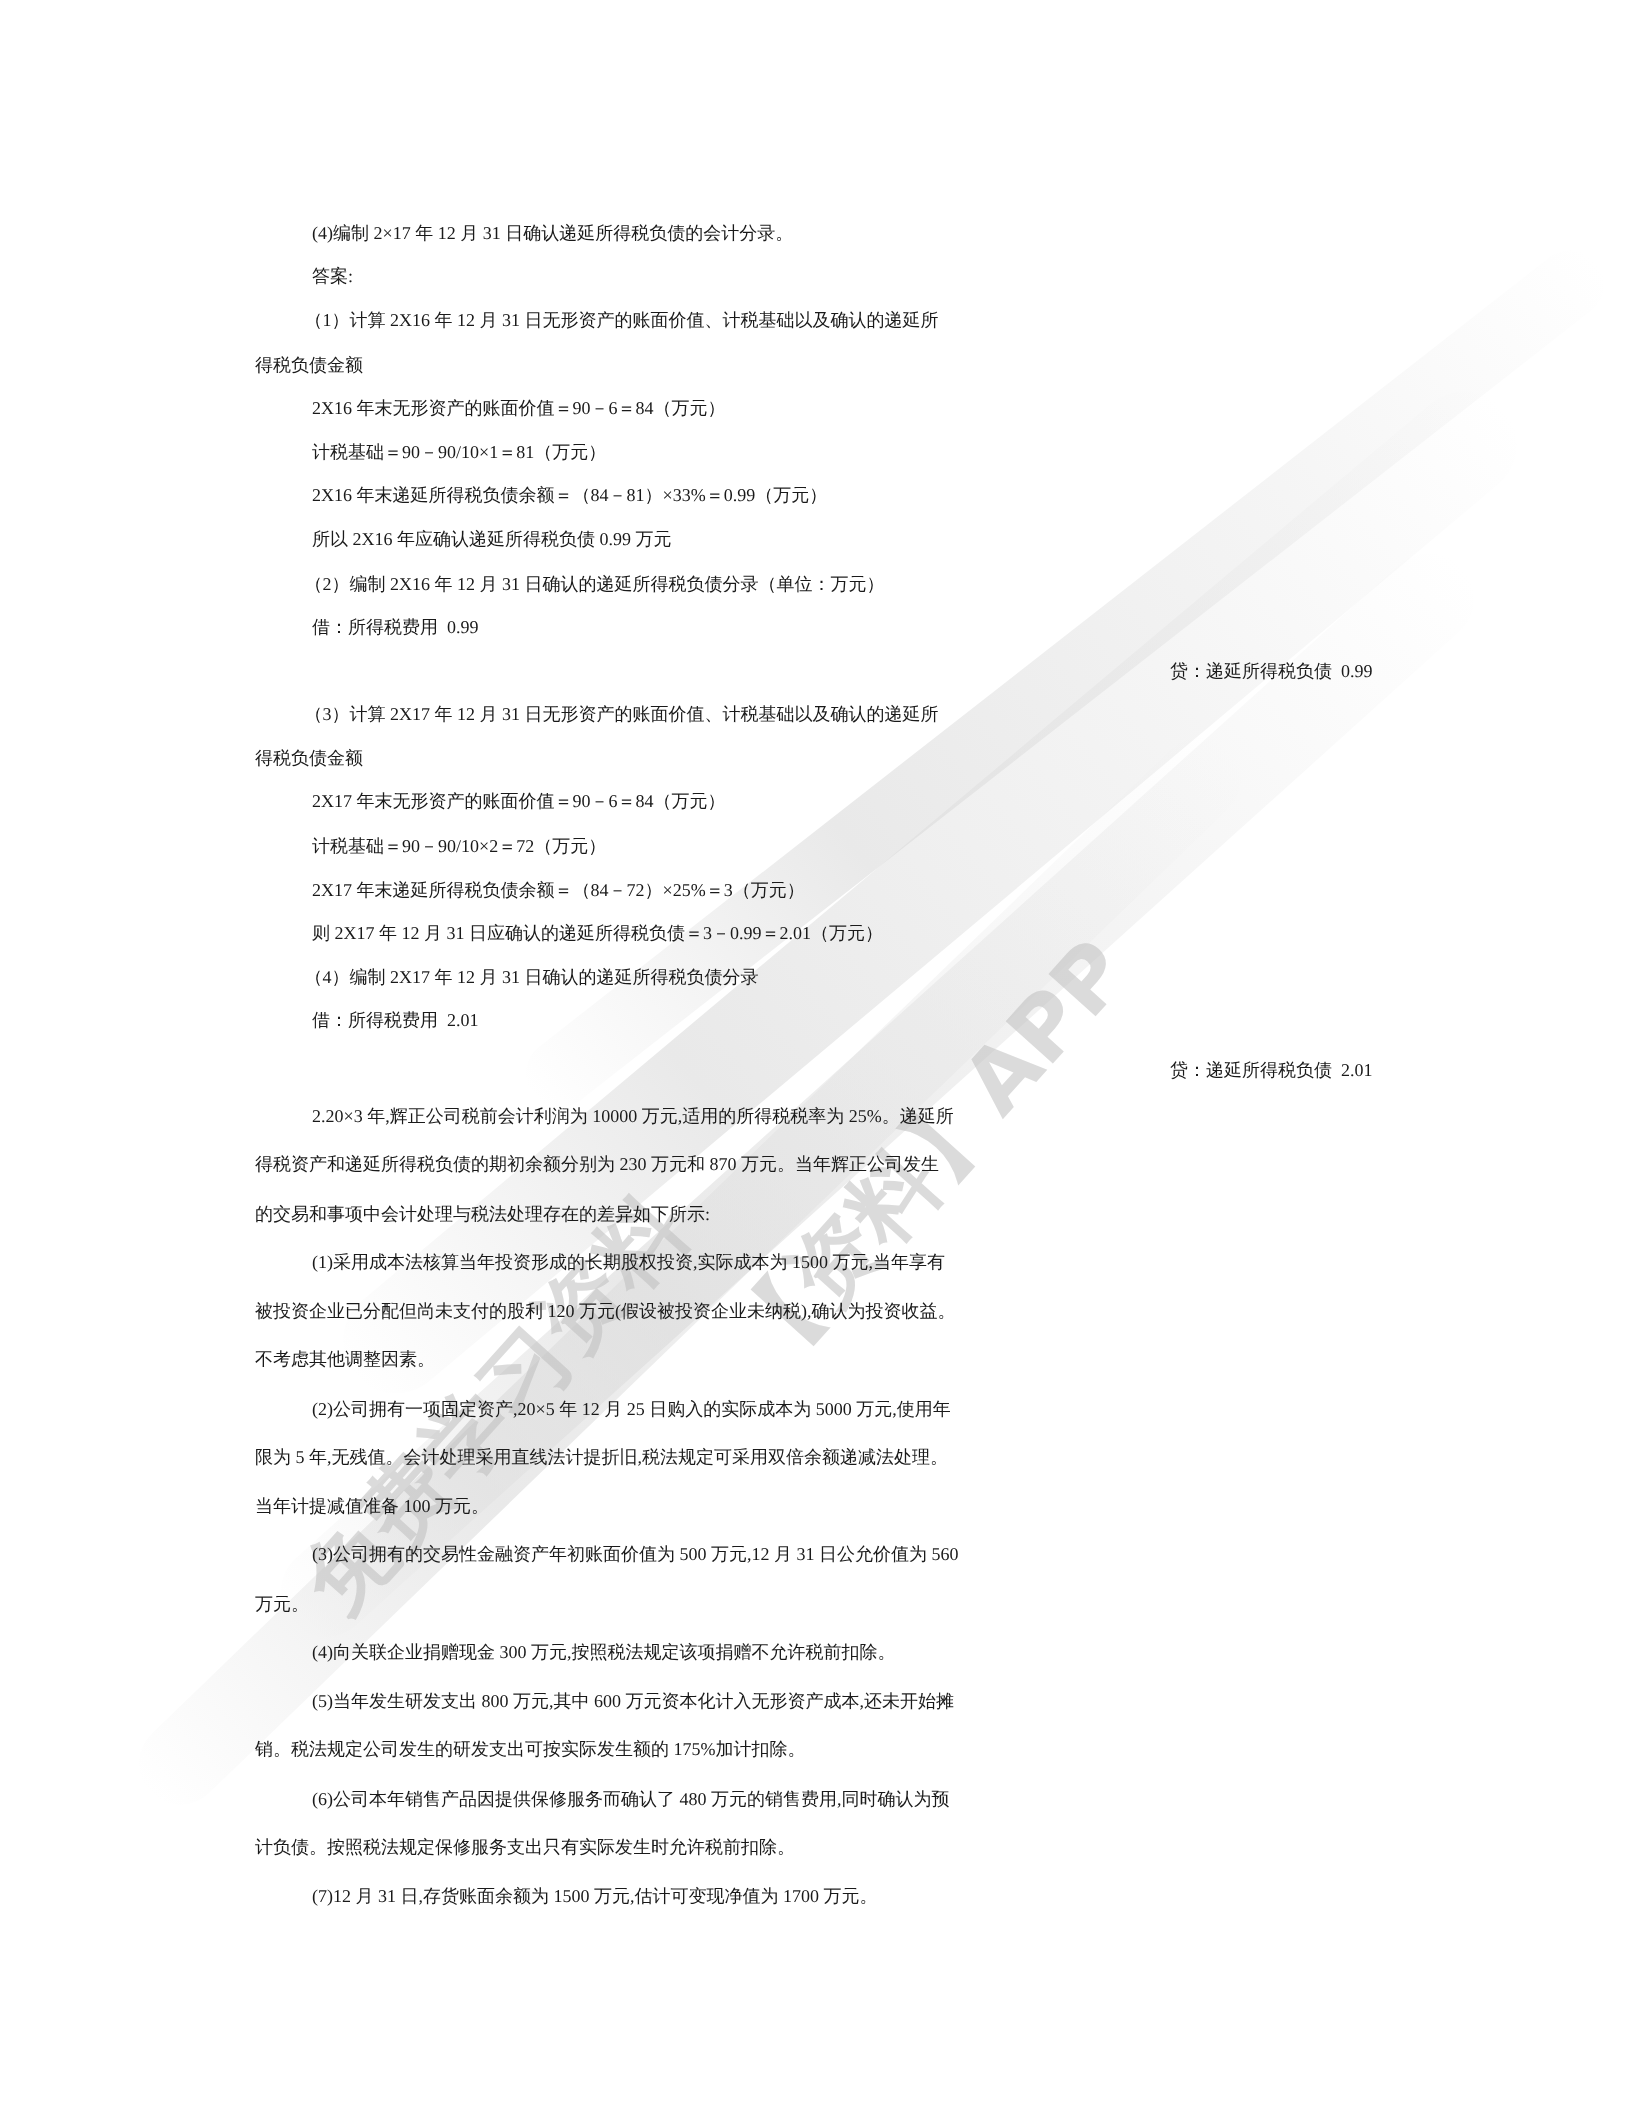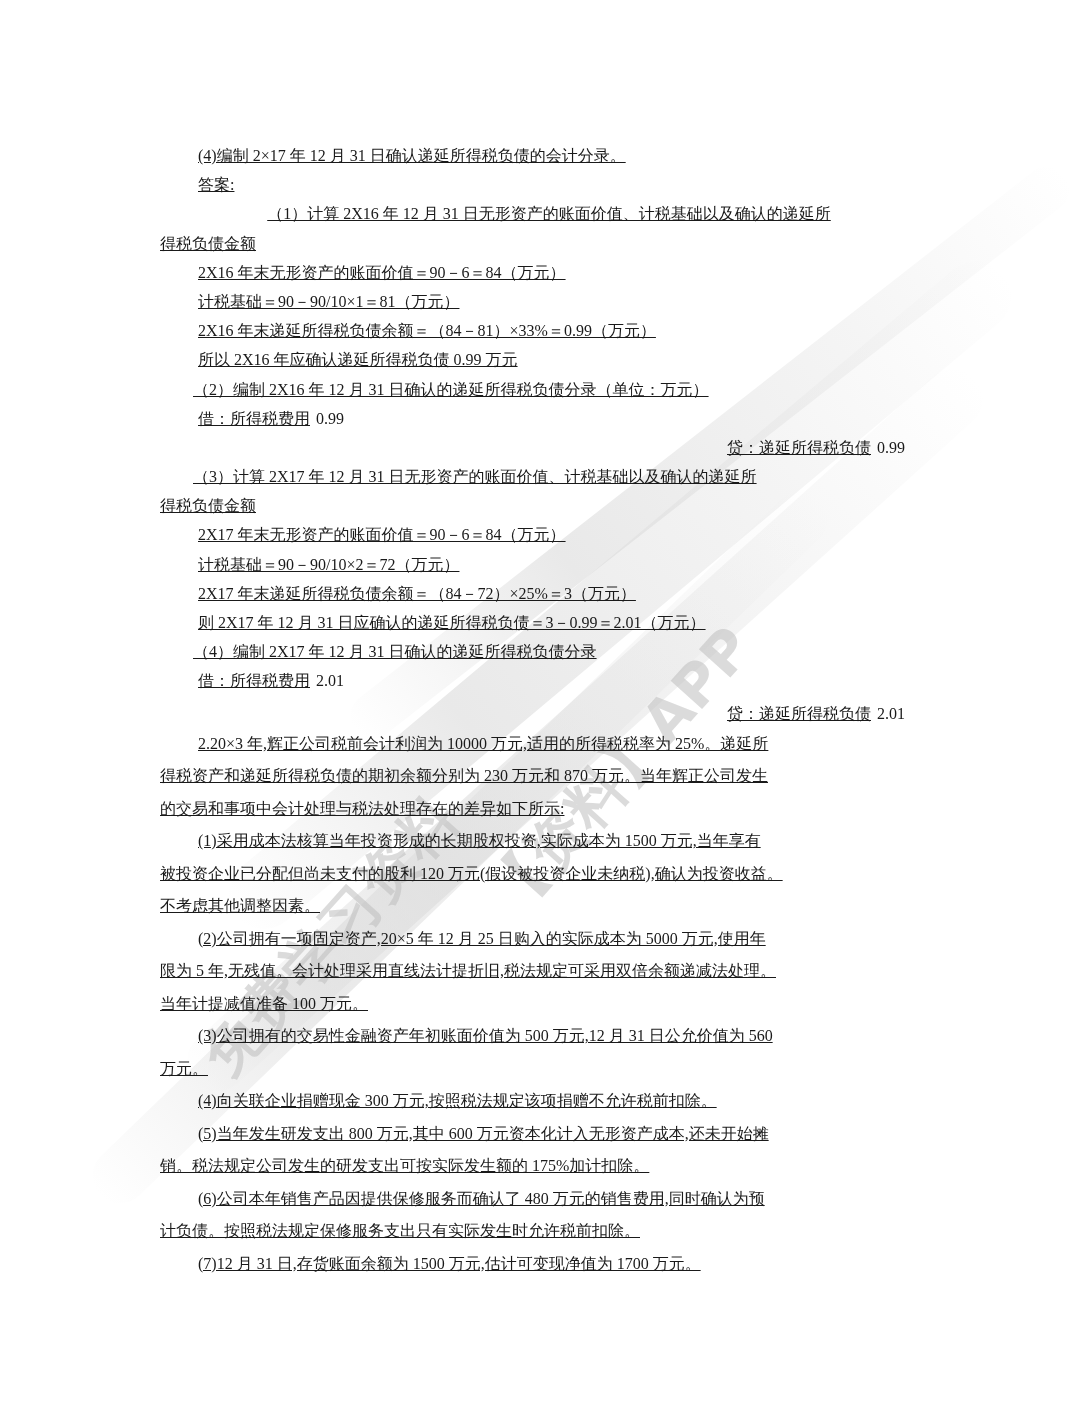--- a/index.html
+++ b/index.html
@@ -3,21 +3,21 @@
 <meta charset="utf-8">
 <style>
   html, body { margin: 0; padding: 0; background: #ffffff; }
   body { width: 1087px; height: 1413px; position: relative; overflow: hidden;
          font-family: "Liberation Serif", "DejaVu Serif", serif; color: #1a1a1a; }
   .watermark { position: absolute; left: 0; top: 0; width: 1087px; height: 1413px; pointer-events: none; z-index: 0; }
   .wm-stroke { position: absolute; background: linear-gradient(90deg, rgba(220,220,220,0) 0%, rgba(215,215,215,0.55) 30%, rgba(225,225,225,0.35) 70%, rgba(230,230,230,0) 100%);
                transform-origin: center; border-radius: 40px; }
   .wm-text { position: absolute; color: rgba(190,190,190,0.55); font-family: "DejaVu Sans", sans-serif; font-weight: bold;
              white-space: nowrap; transform-origin: left top; }
-  .page { position: absolute; left: 160px; top: 141px; width: 745px; z-index: 1; font-size: 16px; text-decoration: underline; }
+  .page { position: absolute; left: 170px; top: 141px; width: 745px; z-index: 1; font-size: 12px; }
   .line { height: 29.2px; line-height: 29.2px; white-space: nowrap; }
   .ind { padding-left: 38px; }
   .ind2 { padding-left: 43px; text-align: right; }
   .para { line-height: 32.5px; }
   .para .line { height: 32.5px; line-height: 32.5px; }
   .gap { height: 3px; }
   .amt { display: inline-block; margin-left: 6px; }
 </style>
 </head>
 <body>
@@ -28,21 +28,21 @@
   <div class="wm-stroke" style="left:-40px; top:820px; width:1000px; height:55px; transform: rotate(-44deg);"></div>
   <div class="wm-stroke" style="left:260px; top:430px; width:900px; height:45px; transform: rotate(-38deg);"></div>
   <div class="wm-text" style="left:185px; top:1040px; font-size:58px; transform: rotate(-48deg);">免费学习资料</div>
   <div class="wm-text" style="left:470px; top:880px; font-size:58px; transform: rotate(-48deg);">【资料】APP</div>
 </div>
 
 <div class="page">
   <div class="line ind">(4)编制 2×17 年 12 月 31 日确认递延所得税负债的会计分录。</div>
   <div class="line ind">答案:</div>
 
-  <div class="line ind" style="padding-left:33px;text-align:center;">（1）计算 2X16 年 12 月 31 日无形资产的账面价值、计税基础以及确认的递延所</div>
+  <div class="line ind" style="padding-left:33px;">（1）计算 2X16 年 12 月 31 日无形资产的账面价值、计税基础以及确认的递延所</div>
   <div class="line">得税负债金额</div>
   <div class="line ind">2X16 年末无形资产的账面价值＝90－6＝84（万元）</div>
   <div class="line ind">计税基础＝90－90/10×1＝81（万元）</div>
   <div class="line ind">2X16 年末递延所得税负债余额＝（84－81）×33%＝0.99（万元）</div>
   <div class="line ind">所以 2X16 年应确认递延所得税负债 0.99 万元</div>
 
   <div class="line ind" style="padding-left:33px;">（2）编制 2X16 年 12 月 31 日确认的递延所得税负债分录（单位：万元）</div>
   <div class="line ind">
     <span>借：所得税费用</span><span class="amt">0.99</span>
   </div>

